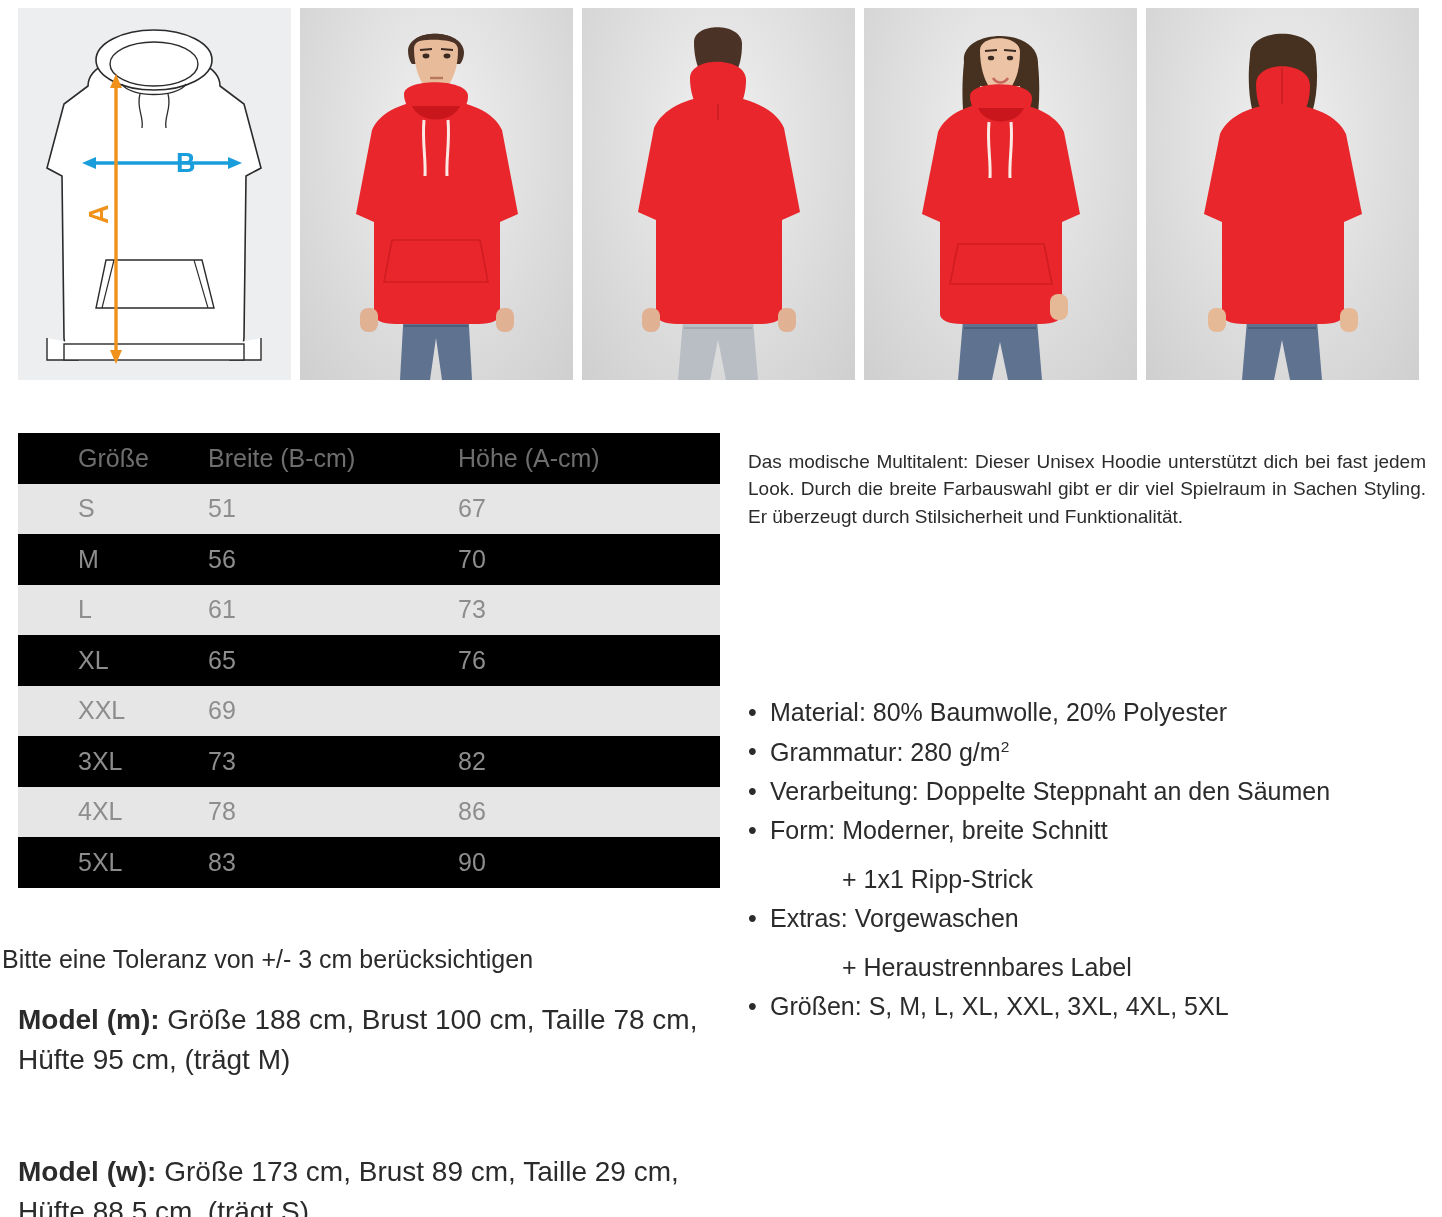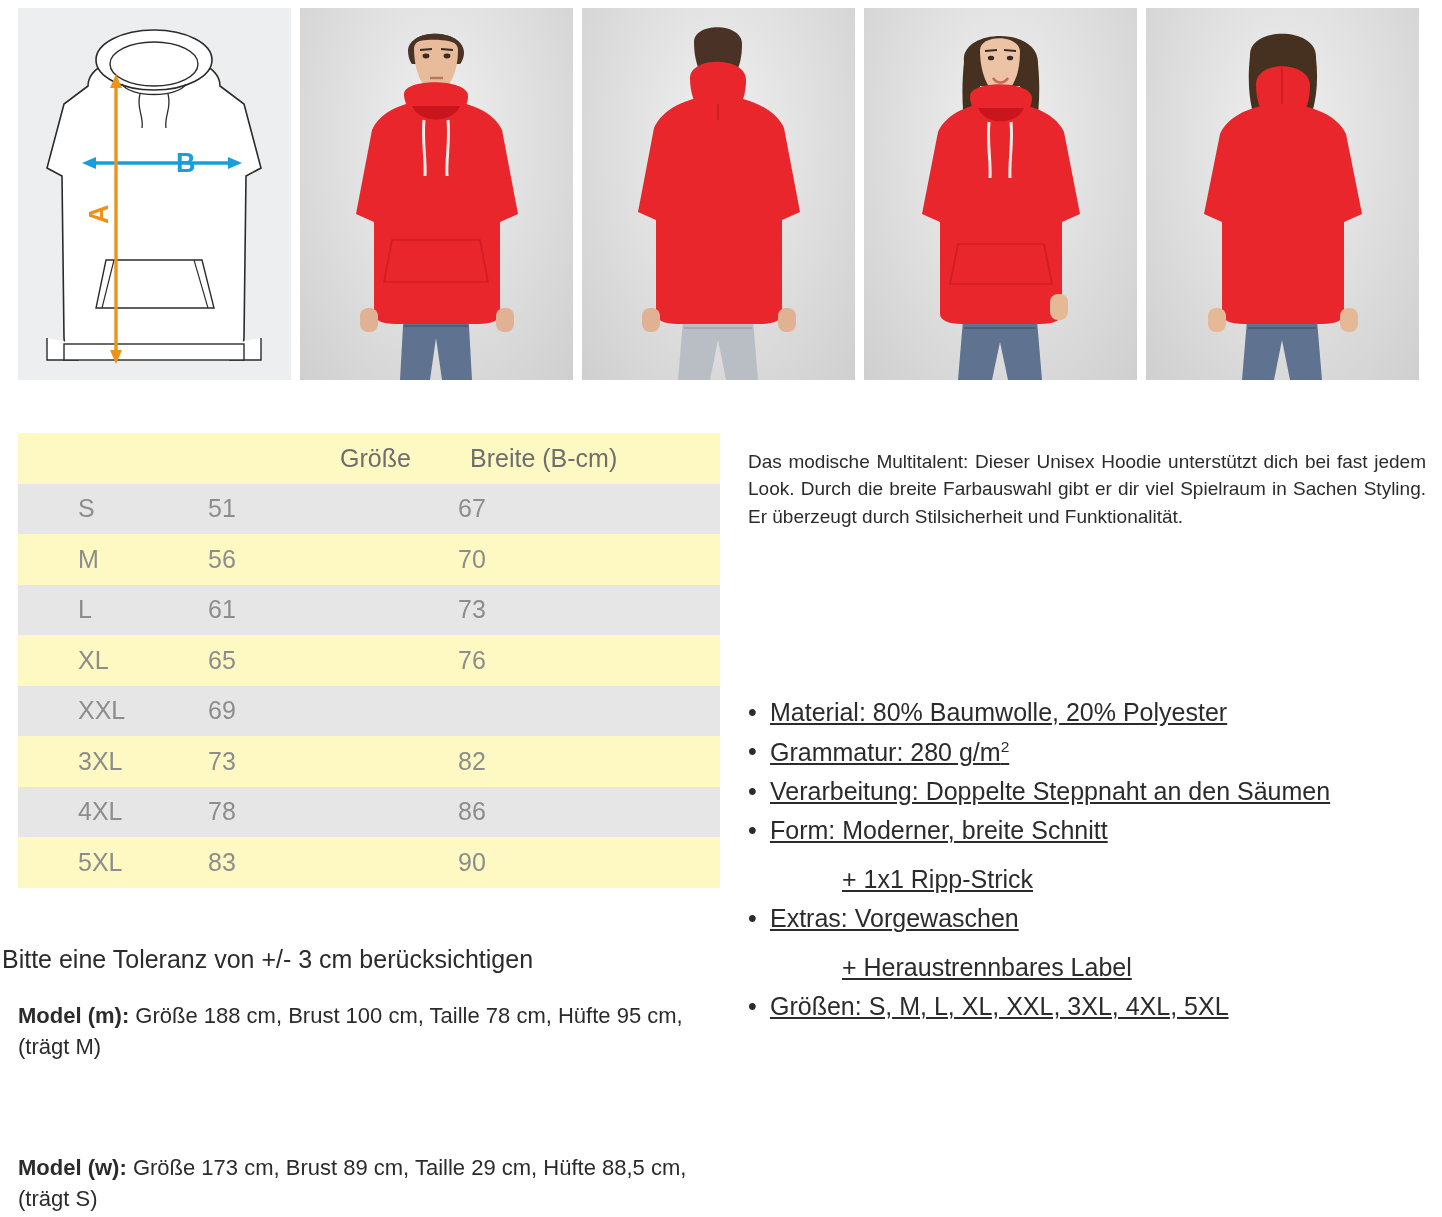--- a/index.html
+++ b/index.html
@@ -35,30 +35,30 @@
   .table {
     position: absolute; left: 18px; top: 433px;
     width: 702px;
   }
   .trow { display: flex; height: 50.5px; align-items: center; }
   .trow .c1 { width: 190px; padding-left: 60px; }
   .trow .c2 { width: 250px; }
   .trow .c3 { width: 262px; }
   .trow.head { color: #6e6e6e; font-size: 25px; }
   .trow.body { color: #8d8d8d; font-size: 25px; }
-  .shade-a { background: #fef9c3; justify-content: flex-end; }
+  .shade-a { background: #000000; }
   .shade-b { background: #e6e6e6; }
 
   .tolerance {
     position: absolute; left: 2px; top: 945px;
     font-size: 25px; color: #2b2b2b;
   }
   .model {
     position: absolute; left: 18px;
-    font-size: 22px; color: #2b2b2b; line-height: 1.42;
+    font-size: 28px; color: #2b2b2b; line-height: 1.42;
     width: 712px;
   }
   .model.m { top: 1000px; }
   .model.w { top: 1152px; }
   .model b { font-weight: bold; }
 
   
   .desc {
     position: absolute; left: 748px; top: 448px;
     width: 678px;
@@ -67,21 +67,21 @@
     color: #2b2b2b;
   }
   .specs {
     position: absolute; left: 748px; top: 700px;
     width: 690px;
     font-size: 25px; line-height: 1.0;
     color: #2b2b2b;
   }
   .spec-item { display: flex; align-items: flex-start; margin-bottom: 14px; }
   .bullet { width: 22px; flex: none; color: #2b2b2b; }
-  .spec-text { flex: 1; text-decoration: underline; }
+  .spec-text { flex: 1; }
   .sub { padding-left: 72px; margin-top: 24px; }
   sup { font-size: 0.62em; vertical-align: super; }
 </style>
 </head>
 <body>
 
 <div class="page">
 
   <div class="strip">
 
@@ -223,20 +223,21 @@
         <rect x="62" y="300" width="18" height="24" rx="8" fill="#e6b996"></rect>
         <rect x="194" y="300" width="18" height="24" rx="8" fill="#e6b996"></rect>
       </svg>
     </div>
   </div>
 
   <div class="table">
     <div class="trow head shade-a">
       <div class="c1">Größe</div>
       <div class="c2">Breite (B-cm)</div>
+      <div class="c3">Höhe (A-cm)</div>
     </div>
 
     <div class="trow body shade-b">
       <div class="c1">S</div>
       <div class="c2">51</div>
       <div class="c3">67</div>
     </div>
     <div class="trow body shade-a">
       <div class="c1">M</div>
       <div class="c2">56</div>

